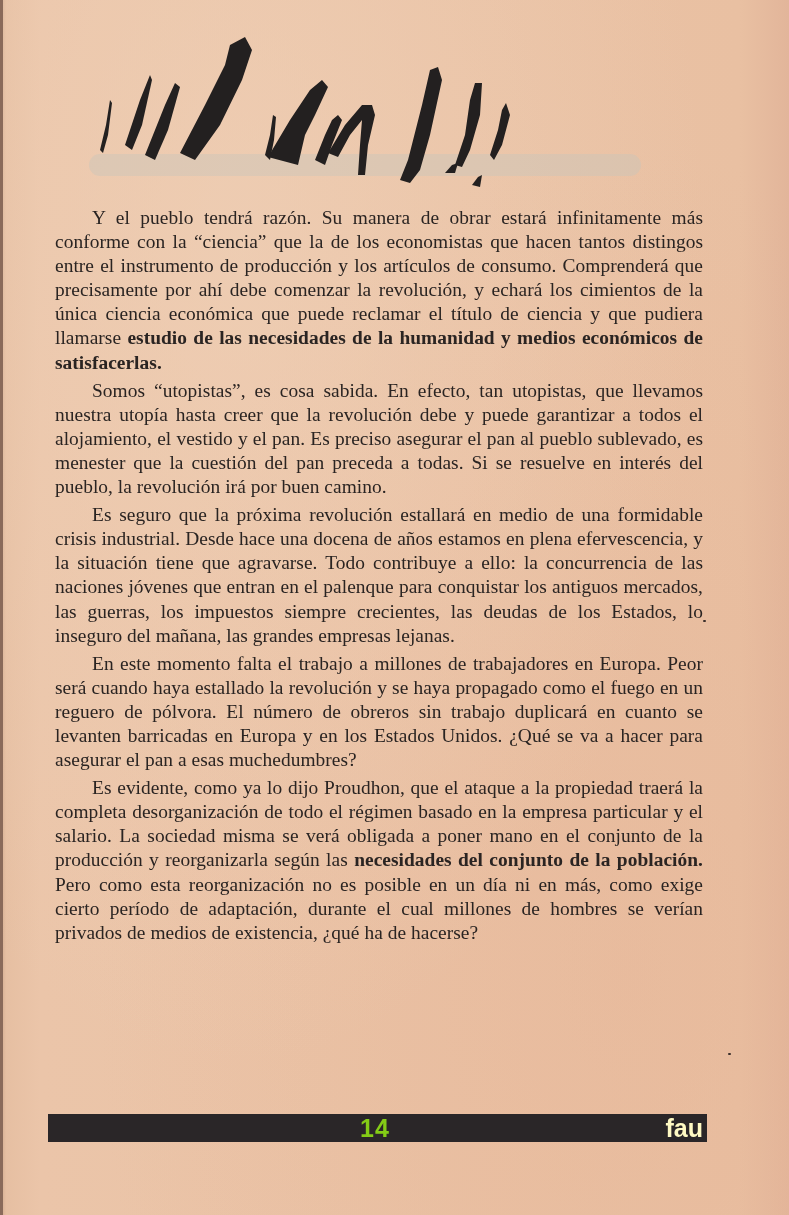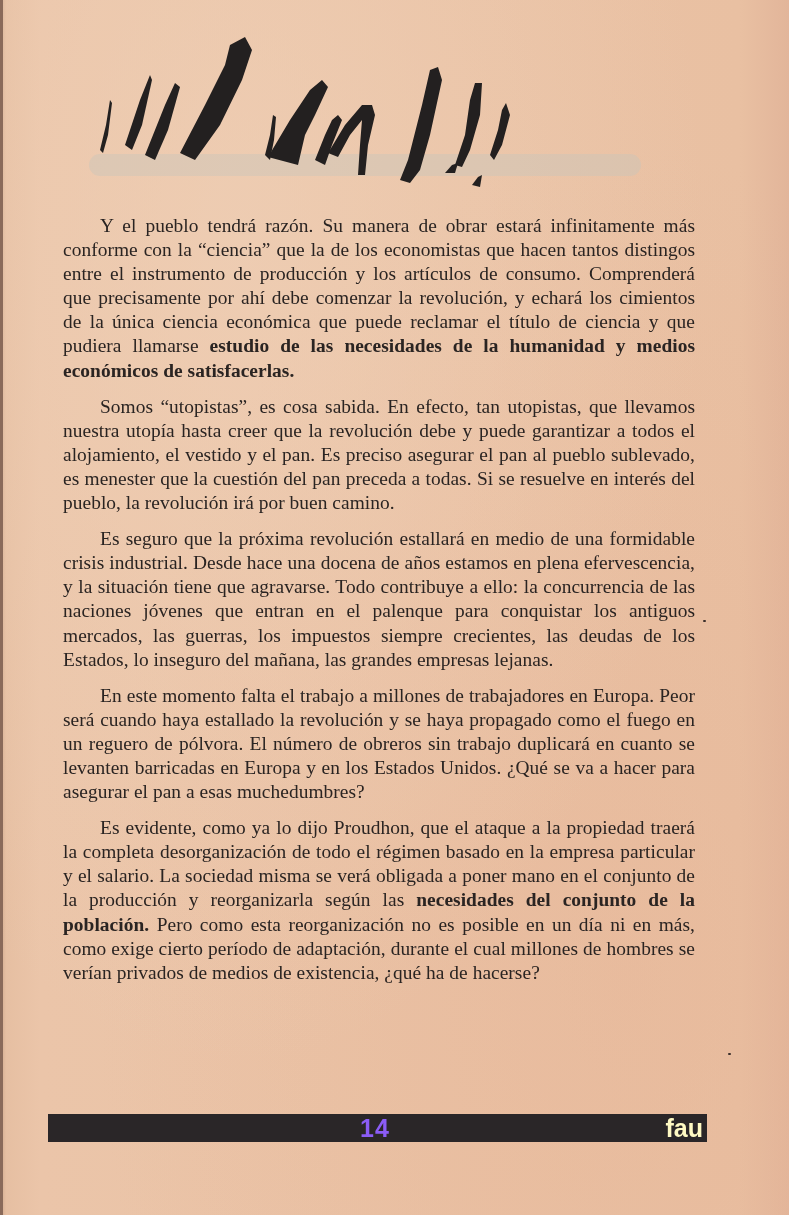--- a/index.html
+++ b/index.html
@@ -23,30 +23,30 @@
     }
     .heading-art {
       position: absolute; left: 70px; top: 25px; width: 600px; height: 165px;
     }
     .body-text {
       position: absolute; left: 51px; top: 202px; width: 656px;
       font-size: 19.4px; line-height: 24.1px;
       text-align: justify;
       letter-spacing: 0.05px;
     }
-    .body-text p { margin: 12px; text-indent: 37px; }
+    .body-text p { margin: 4px; text-indent: 37px; }
     .body-text b { font-weight: bold; }
     .footer-bar {
       position: absolute; left: 48px; top: 1114px; width: 659px; height: 28px;
       background: #2a2628;
       display: flex; align-items: center;
     }
     .page-number {
       position: absolute; left: 312px; top: 0; height: 40px; line-height: 28px;
-      color: #8b5cf6; font-family: "Liberation Sans", "DejaVu Sans", sans-serif;
+      color: #84cc16; font-family: "Liberation Sans", "DejaVu Sans", sans-serif;
       font-weight: bold; font-size: 25px; letter-spacing: 1px;
     }
     .publisher {
       position: absolute; right: 4px; top: 0; height: 28px; line-height: 28px;
       color: #fef9c3; font-family: "Liberation Sans", "DejaVu Sans", sans-serif;
       font-weight: bold; font-size: 25px;
     }
     .speck { position: absolute; width: 3px; height: 2px; background: #3a2e2a; border-radius: 1px; }
   </style>
 </head>

